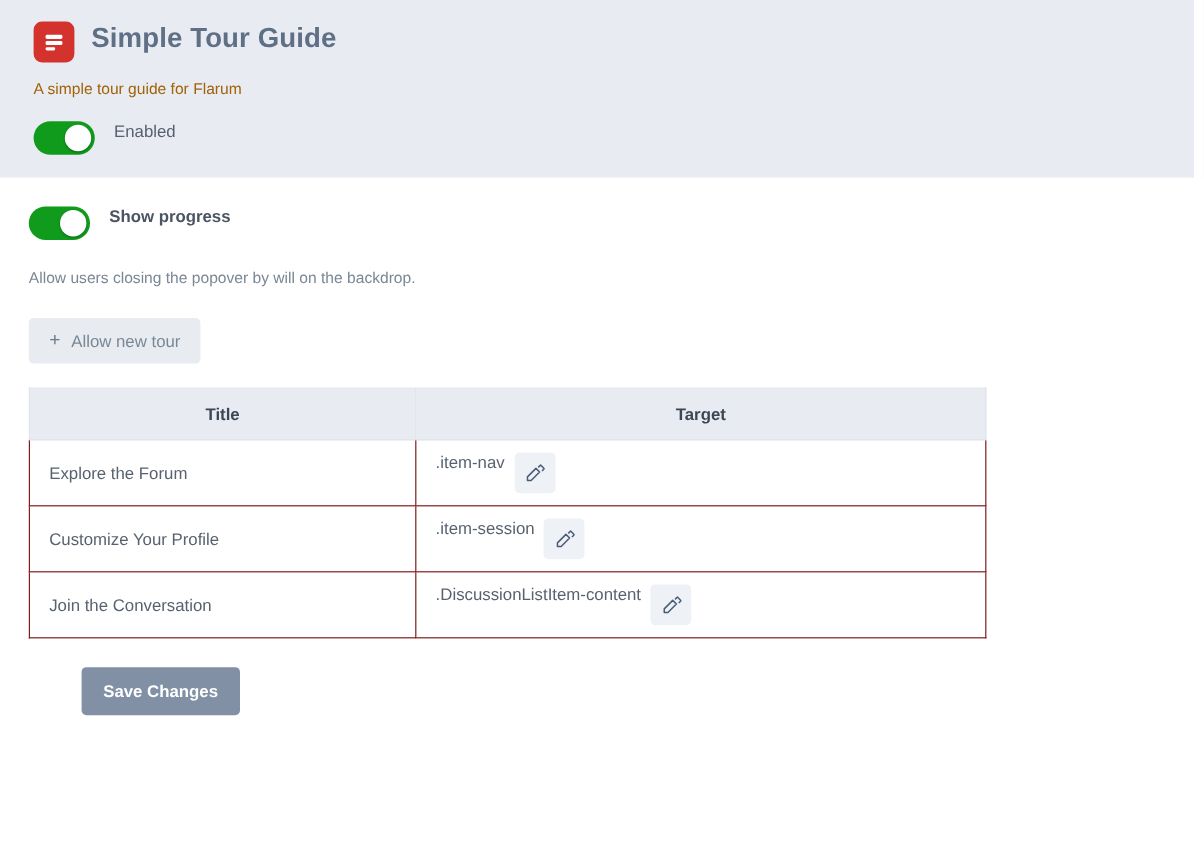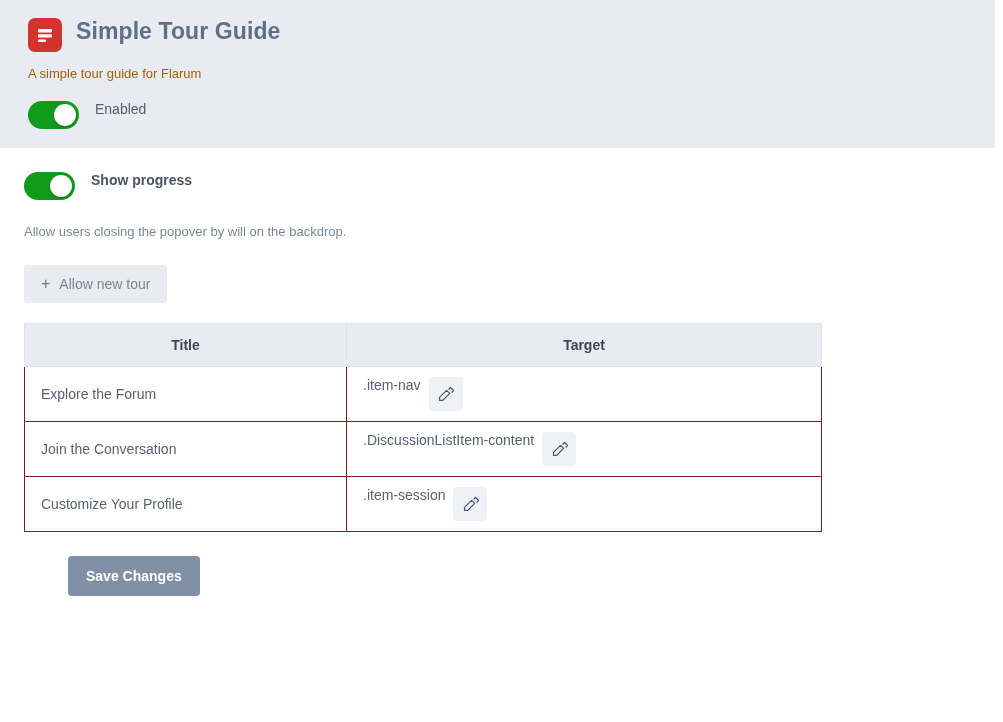--- a/index.html
+++ b/index.html
@@ -261,46 +261,46 @@
             <button class="edit-btn">
               <svg width="17" height="17" viewBox="0 0 20 20" aria-hidden="true">
                 <path d="M3 13.4V17h3.6l8.3-8.3-3.6-3.6L3 13.4z" fill="none" stroke="#4b5c78" stroke-width="1.5" stroke-linejoin="round"></path>
                 <path d="M13.6 4.1l2.3-2.3 3.6 3.6-2.3 2.3" fill="none" stroke="#4b5c78" stroke-width="1.5" stroke-linejoin="round"></path>
               </svg>
             </button>
           </div>
         </td>
       </tr>
       <tr>
+        <td>Customize Your Profile</td>
+        <td class="target-cell">
+          <div class="target-inner">
+            <span>.item-session</span>
+            <button class="edit-btn">
+              <svg width="17" height="17" viewBox="0 0 20 20" aria-hidden="true">
+                <path d="M3 13.4V17h3.6l8.3-8.3-3.6-3.6L3 13.4z" fill="none" stroke="#4b5c78" stroke-width="1.5" stroke-linejoin="round"></path>
+                <path d="M13.6 4.1l2.3-2.3 3.6 3.6-2.3 2.3" fill="none" stroke="#4b5c78" stroke-width="1.5" stroke-linejoin="round"></path>
+              </svg>
+            </button>
+          </div>
+        </td>
+      </tr>
+      <tr>
         <td>Join the Conversation</td>
         <td class="target-cell">
           <div class="target-inner">
             <span>.DiscussionListItem-content</span>
             <button class="edit-btn">
               <svg width="17" height="17" viewBox="0 0 20 20" aria-hidden="true">
                 <path d="M3 13.4V17h3.6l8.3-8.3-3.6-3.6L3 13.4z" fill="none" stroke="#4b5c78" stroke-width="1.5" stroke-linejoin="round"></path>
                 <path d="M13.6 4.1l2.3-2.3 3.6 3.6-2.3 2.3" fill="none" stroke="#4b5c78" stroke-width="1.5" stroke-linejoin="round"></path>
               </svg>
             </button>
           </div>
         </td>
       </tr>
-      <tr>
-        <td>Customize Your Profile</td>
-        <td class="target-cell">
-          <div class="target-inner">
-            <span>.item-session</span>
-            <button class="edit-btn">
-              <svg width="17" height="17" viewBox="0 0 20 20" aria-hidden="true">
-                <path d="M3 13.4V17h3.6l8.3-8.3-3.6-3.6L3 13.4z" fill="none" stroke="#4b5c78" stroke-width="1.5" stroke-linejoin="round"></path>
-                <path d="M13.6 4.1l2.3-2.3 3.6 3.6-2.3 2.3" fill="none" stroke="#4b5c78" stroke-width="1.5" stroke-linejoin="round"></path>
-              </svg>
-            </button>
-          </div>
-        </td>
-      </tr>
     </tbody>
   </table>
 
   <button class="btn-save">Save Changes</button>
 </div>
 
 <div class="gutter"></div>
 
 </body></html>

